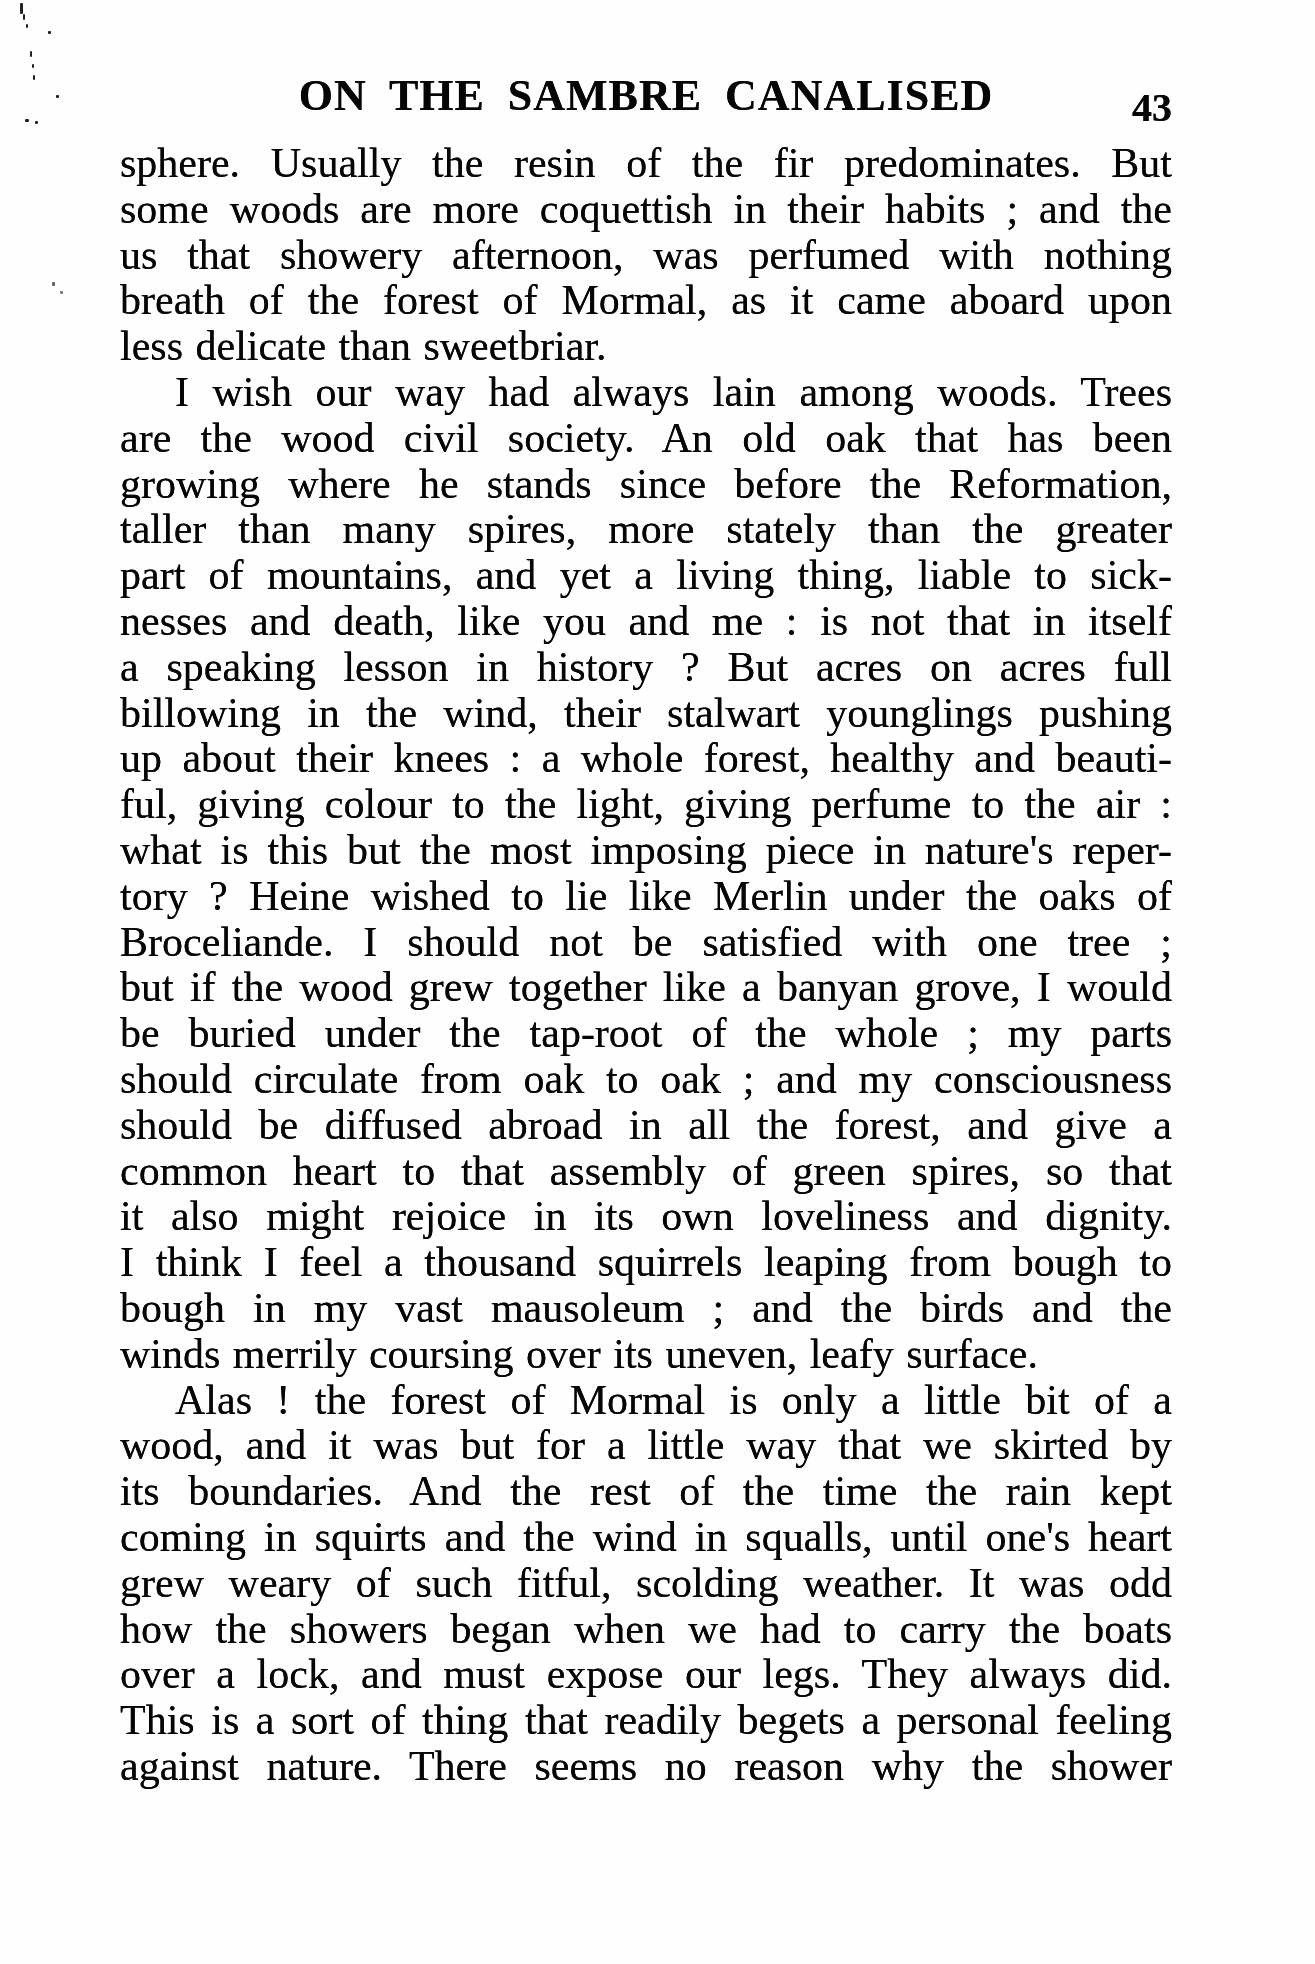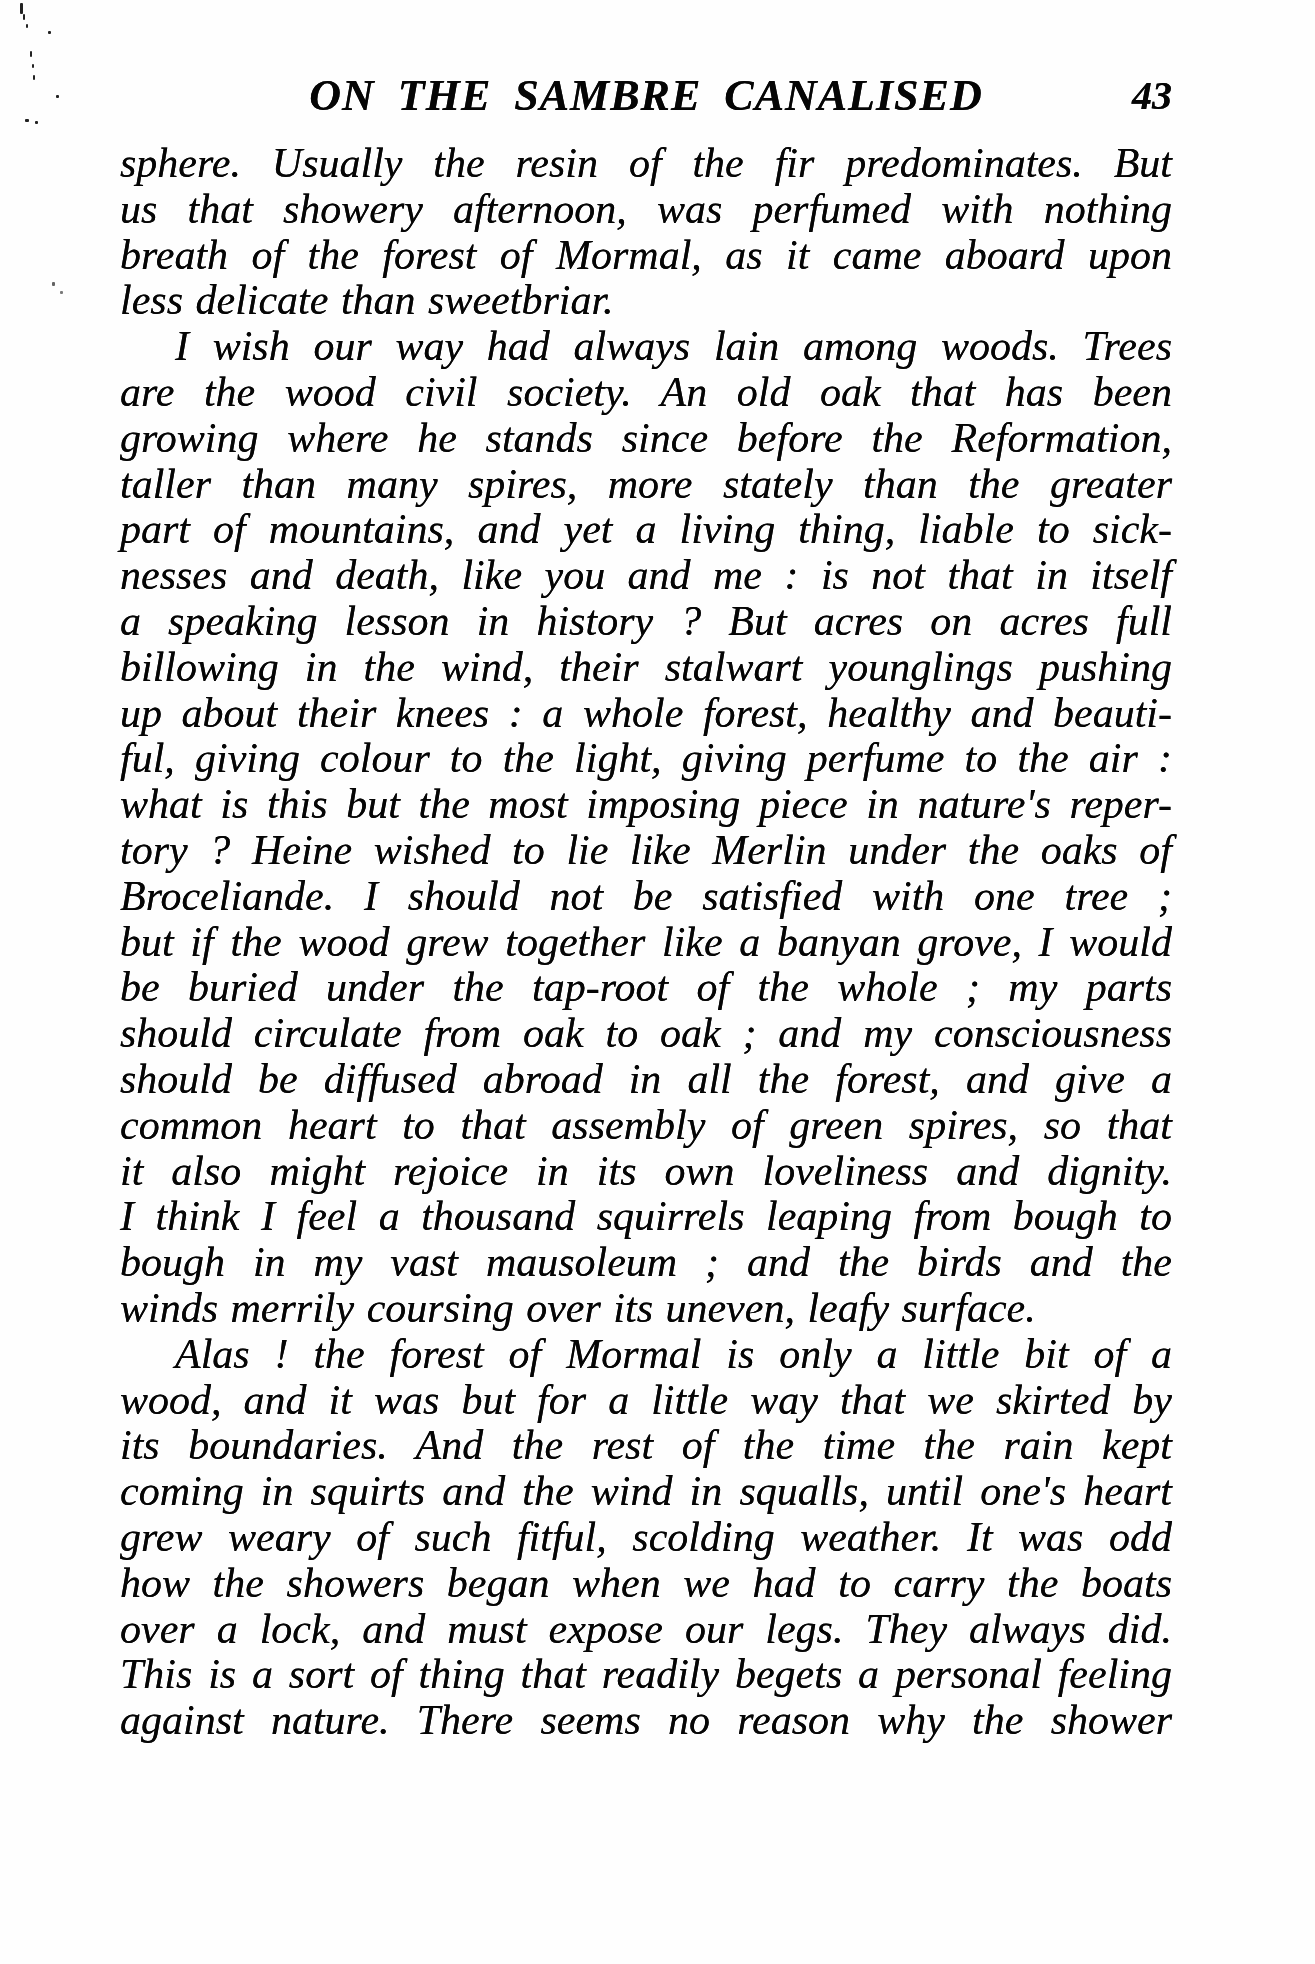--- a/index.html
+++ b/index.html
@@ -4,21 +4,20 @@
 <style>
   html, body { margin: 0; padding: 0; background: #ffffff; }
   .page {
     position: relative;
     width: 1315px;
     height: 1964px;
     background: #fefefe;
     color: #050505;
     font-family: "Liberation Serif", "DejaVu Serif", serif;
     overflow: hidden;
-    font-style: italic;
   }
   
   .artifacts i {
     position: absolute;
     background: #222;
     border-radius: 1px;
     display: block;
   }
   .running-header {
     position: absolute;
@@ -35,21 +34,21 @@
     font-weight: 700;
     letter-spacing: 1px;
     word-spacing: 11px;
     line-height: 48px;
     text-shadow: 0 0 0.5px rgba(0,0,0,0.85);
     white-space: nowrap;
   }
   .page-number {
     position: absolute;
     right: 0;
-    top: 0;
+    top: 12px;
     font-size: 40px;
     font-weight: 700;
     line-height: 48px;
     text-shadow: 0 0 0.5px rgba(0,0,0,0.85);
   }
   .body-text {
     position: absolute;
     top: 141px;
     left: 120px;
     width: 1052px;
@@ -96,20 +95,21 @@
 
   <div class="running-header">
     <div class="header-title">ON THE SAMBRE CANALISED</div>
     <div class="page-number">43</div>
   </div>
 
   <div class="body-text">
 
     <div class="paragraph">
       <div class="line">sphere. Usually the resin of the fir predominates. But</div>
+      <div class="line">some woods are more coquettish in their habits ; and the</div>
       <div class="line">us that showery afternoon, was perfumed with nothing</div>
       <div class="line">breath of the forest of Mormal, as it came aboard upon</div>
       <div class="line pend">less delicate than sweetbriar.</div>
     </div>
 
     <div class="paragraph">
       <div class="line indent">I wish our way had always lain among woods. Trees</div>
       <div class="line">are the wood civil society. An old oak that has been</div>
       <div class="line">growing where he stands since before the Reformation,</div>
       <div class="line">taller than many spires, more stately than the greater</div>

